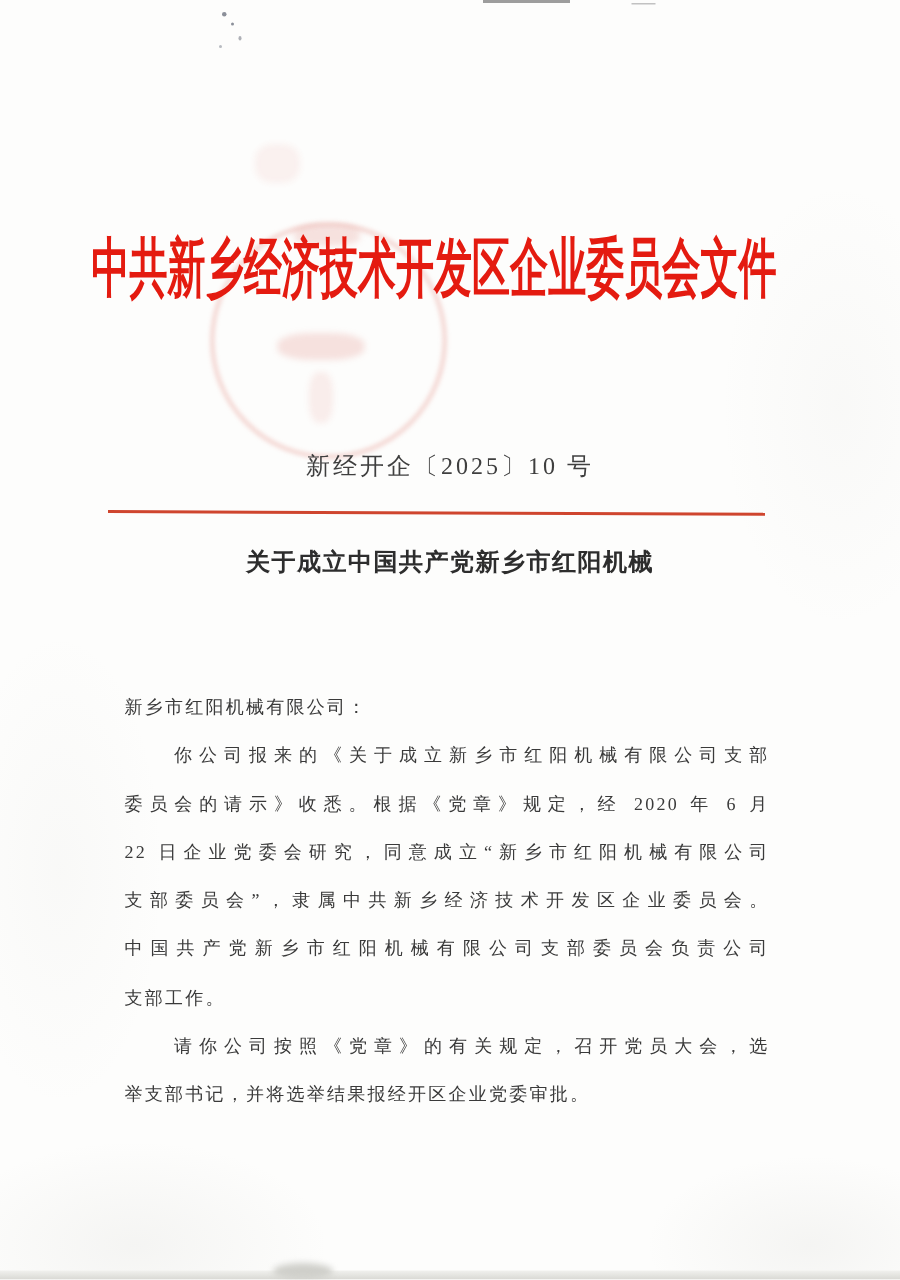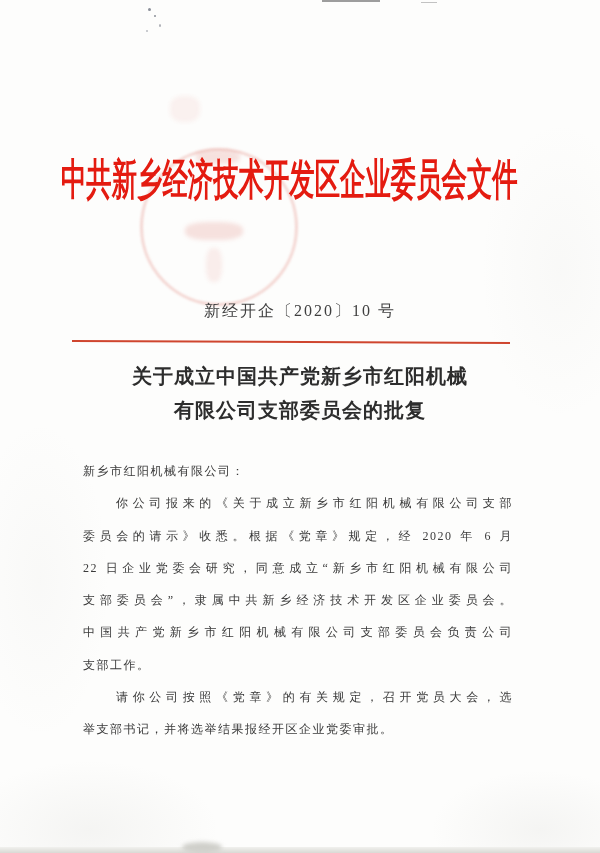--- a/index.html
+++ b/index.html
@@ -79,21 +79,21 @@
     position: absolute; left: 72px; top: 340px; width: 438px; height: 2px;
     background: #cf452e;
     transform: rotate(0.25deg);
     transform-origin: 0 0;
   }
 
   
   .doc-title {
     position: absolute; left: 0; top: 359px; width: 600px;
     text-align: center;
-    font-size: 20px; line-height: 34px; font-weight: bold;
+    font-size: 16px; line-height: 34px; font-weight: bold;
     letter-spacing: 1px;
     color: #2d2d2d;
     font-family: "Liberation Sans", "DejaVu Sans", sans-serif;
   }
 
   
   .doc-body {
     position: absolute; left: 83px; top: 455px; width: 430px;
     font-size: 12px; color: #3a3a3a;
   }
@@ -130,27 +130,26 @@
   <div class="bottom-smudge"></div>
 
   <div class="seal"></div>
   <div class="seal-smudge m1"></div>
   <div class="seal-smudge m2"></div>
   <div class="seal-smudge m3"></div>
   <div class="seal-smudge m4"></div>
 
   <div class="header-title">中共新乡经济技术开发区企业委员会文件</div>
 
-  <div class="doc-number">新经开企〔2020〕10 号</div>
+  <div class="doc-number">新经开企〔2025〕10 号</div>
 
   <div class="red-rule"></div>
 
   <div class="doc-title">
     <div>关于成立中国共产党新乡市红阳机械</div>
-    <div>有限公司支部委员会的批复</div>
   </div>
 
   <div class="doc-body">
     <div class="bline">新乡市红阳机械有限公司：</div>
     <div class="bline fill indent">你公司报来的《关于成立新乡市红阳机械有限公司支部</div>
     <div class="bline fill">委员会的请示》收悉。根据《党章》规定，经 2020 年 6 月</div>
     <div class="bline fill">22 日企业党委会研究，同意成立“新乡市红阳机械有限公司</div>
     <div class="bline fill">支部委员会”，隶属中共新乡经济技术开发区企业委员会。</div>
     <div class="bline fill">中国共产党新乡市红阳机械有限公司支部委员会负责公司</div>
     <div class="bline">支部工作。</div>

